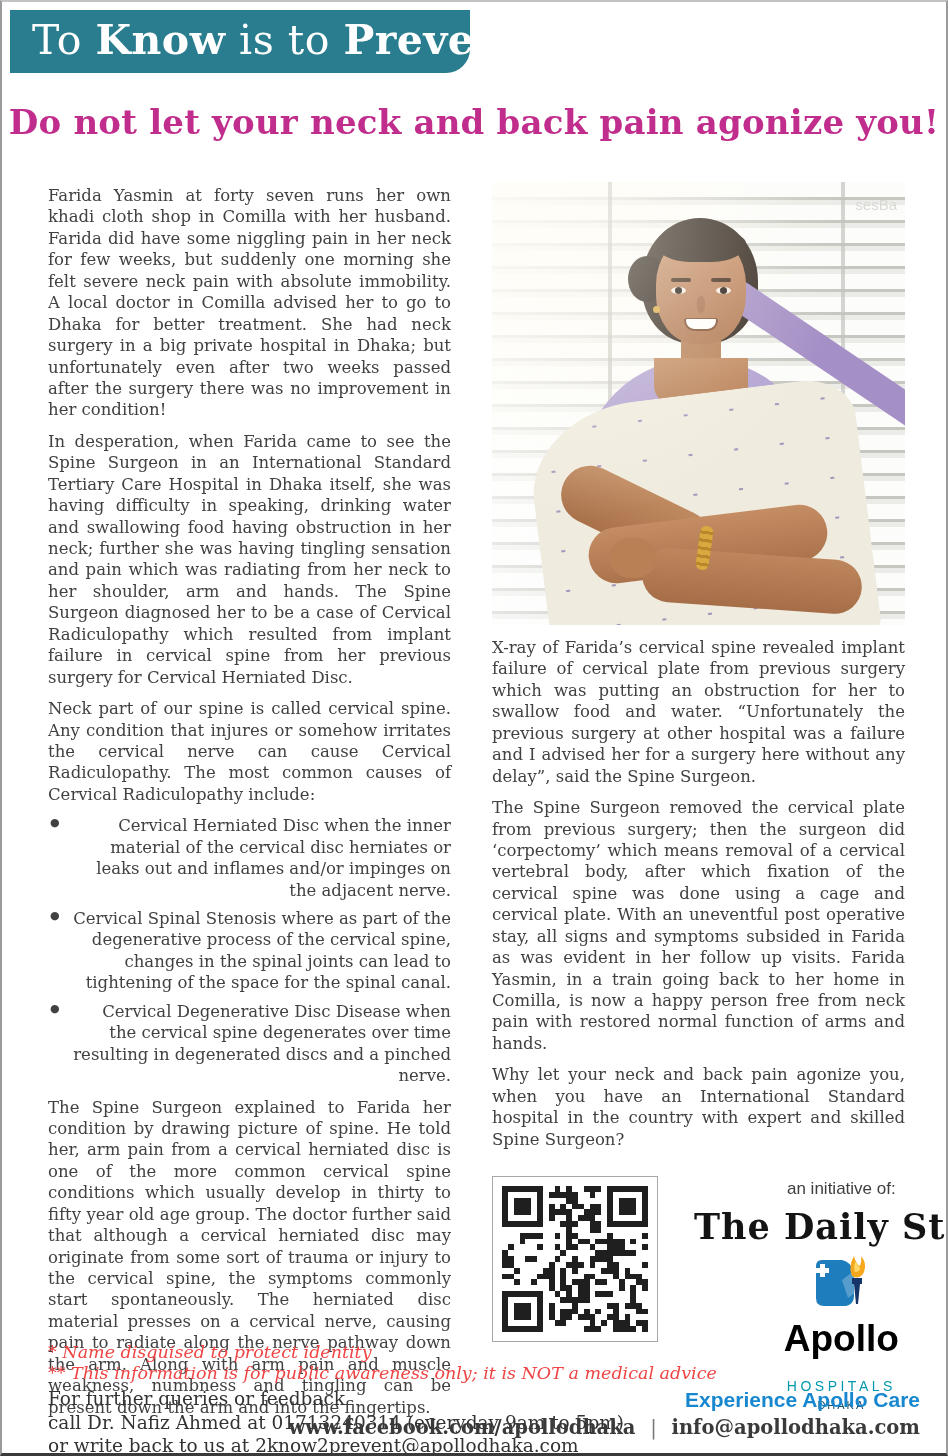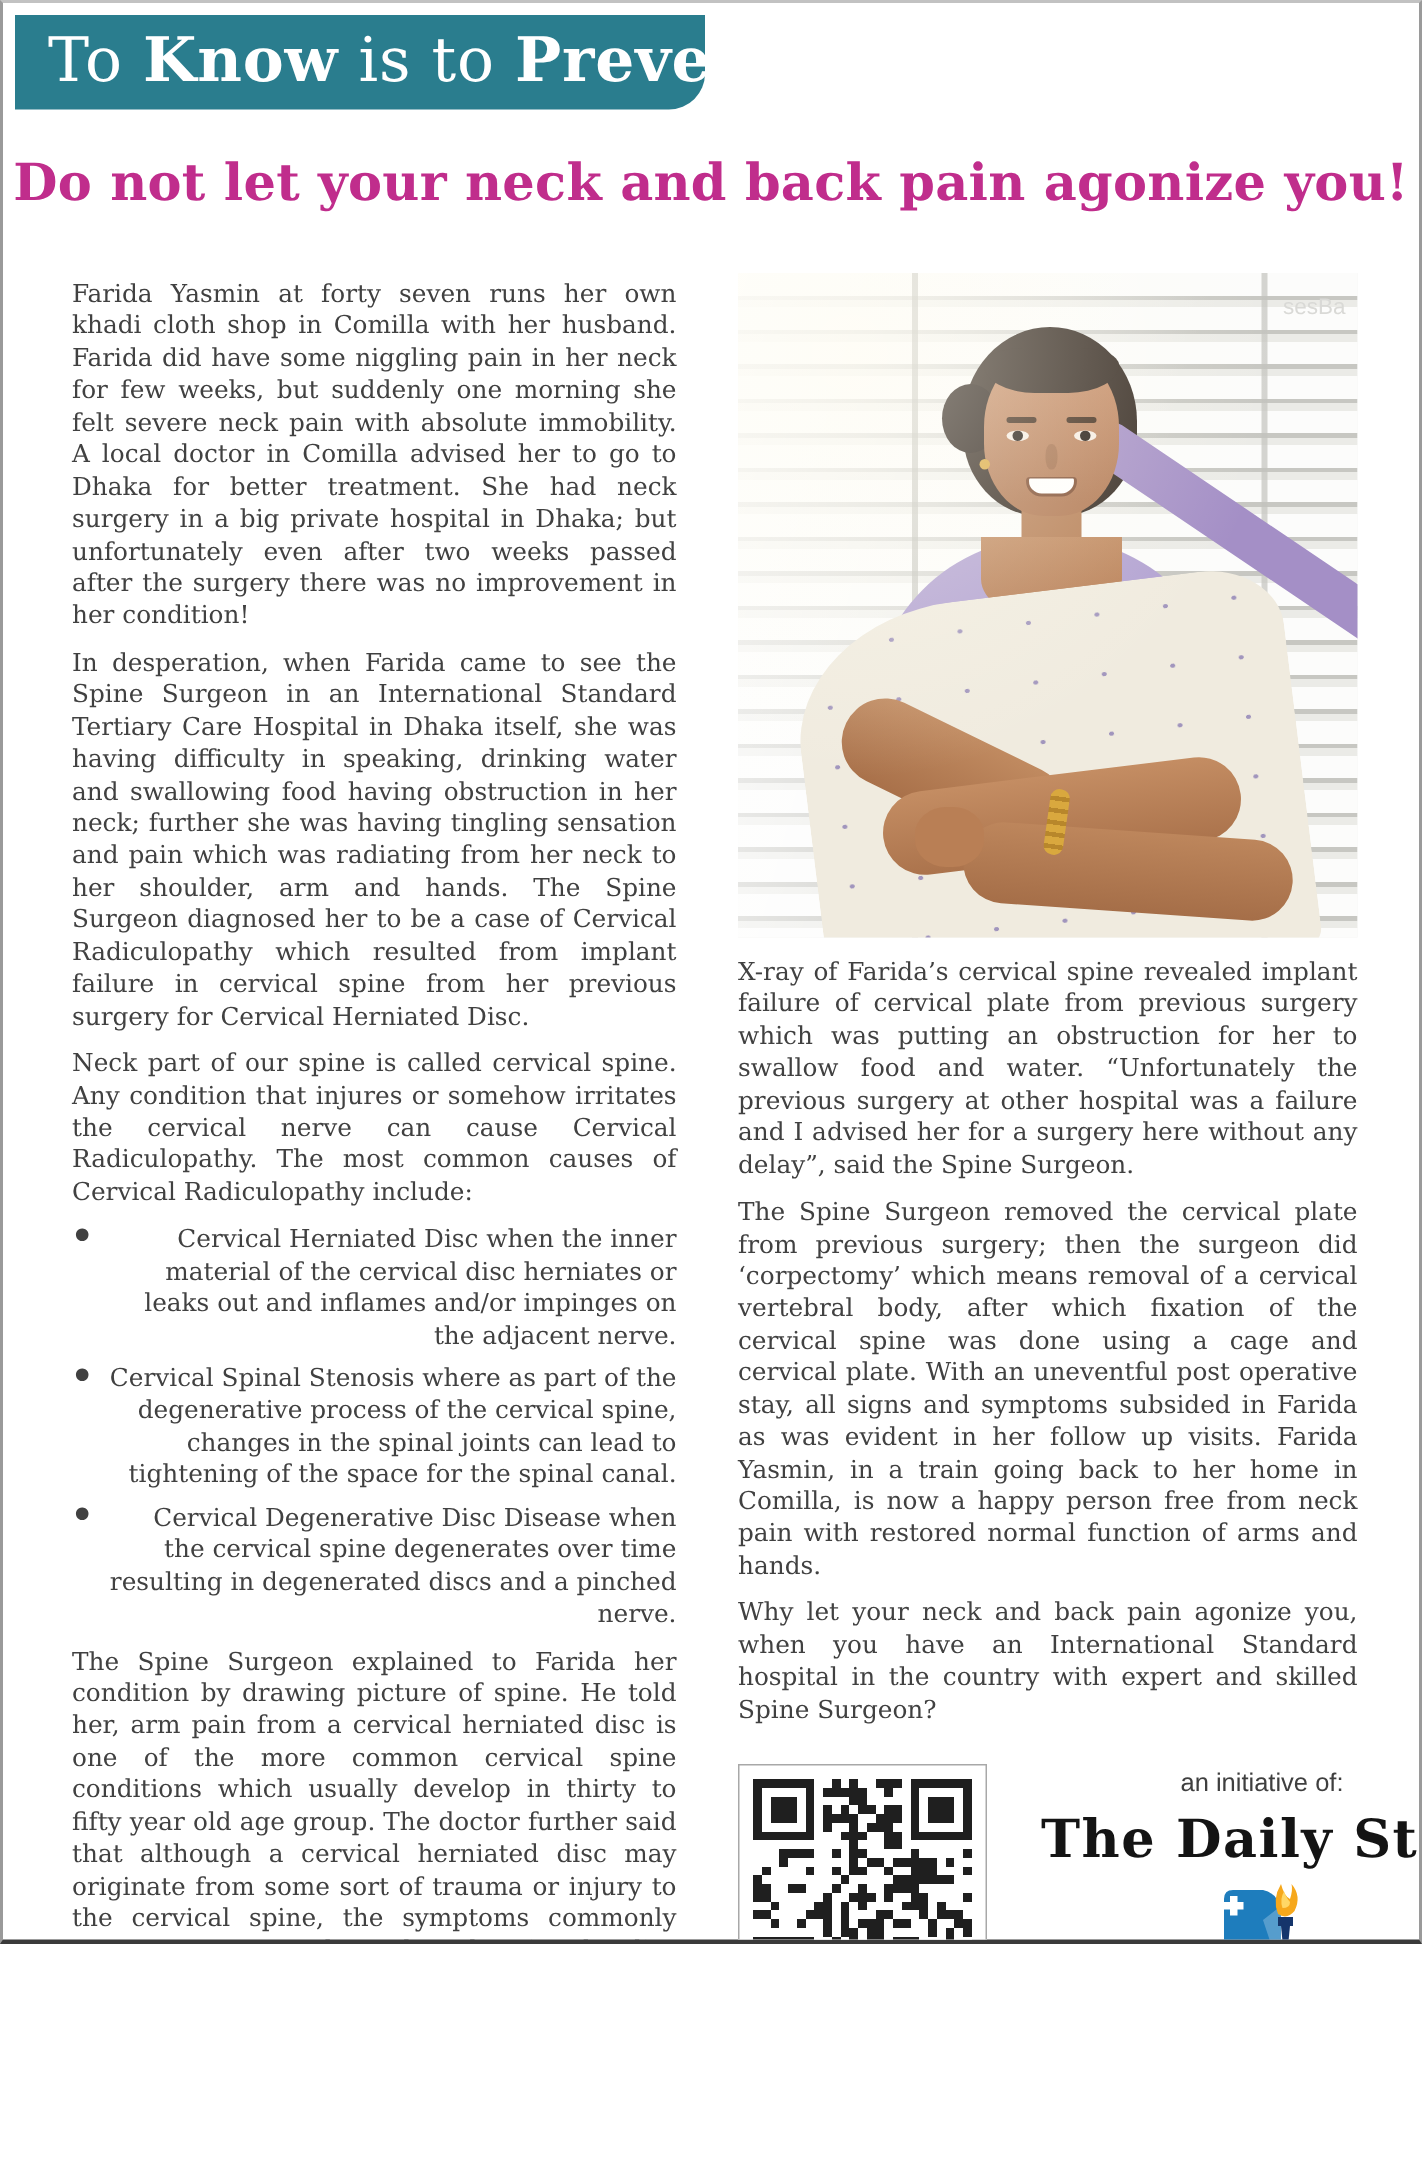--- a/index.html
+++ b/index.html
@@ -1,20 +1,20 @@
 <!DOCTYPE html>
 <html><head>
 <meta charset="utf-8">
 <style>
   * { margin:0; padding:0; box-sizing:border-box; }
   html,body { background:#ffffff; }
   body { font-family:"DejaVu Serif","Liberation Serif",serif; }
 
   .page {
-    position:relative; width:948px; height:1296px; background:#fff;
+    position:relative; width:948px; height:1456px; background:#fff;
     border-left:2px solid #9a9a9a; border-right:2px solid #9a9a9a;
     border-top:2px solid #c2c2c2; border-bottom:3px solid #3a3a3a;
     overflow:hidden;
   }
 
   
   .banner {
     position:absolute; left:8px; top:8px; width:460px; height:63px;
     background:#2a7d8e; border-radius:0 0 24px 0;
     color:#fff; font-size:41px; line-height:61px; padding-left:22px;

